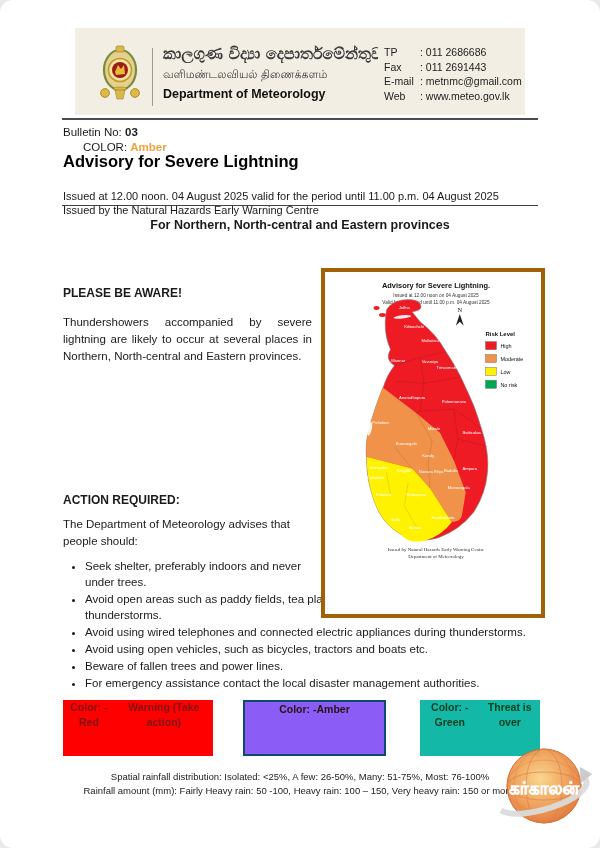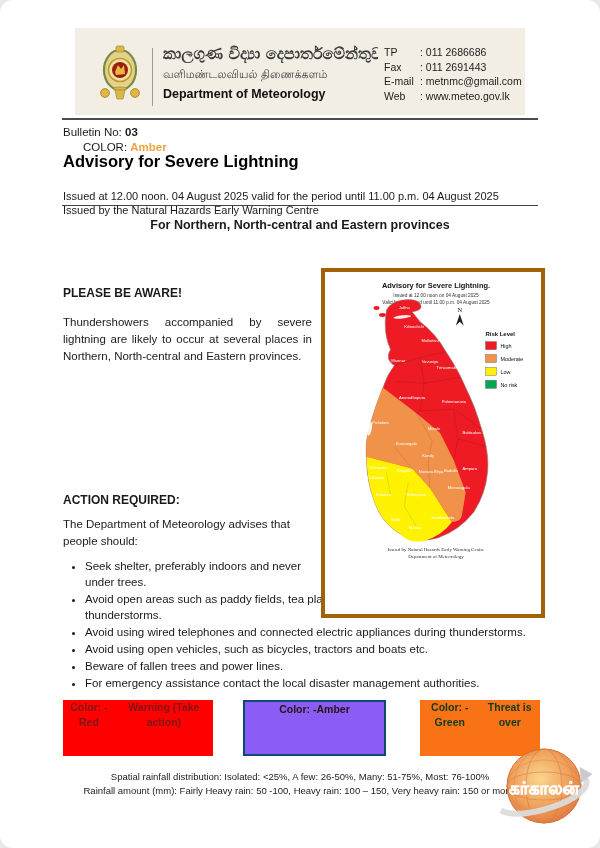--- a/index.html
+++ b/index.html
@@ -46,21 +46,21 @@
   .bullets ul { margin:0; padding-left:22px; }
   .bullets li { line-height:16px; margin-bottom:1px; }
   .bullets li:first-child { width:230px; }
 
   .map-box { left:321px; top:268px; width:224px; height:350px; border:4px solid #a16207; background:#fff; }
 
   .status-row .box { top:700px; height:56px; display:flex; flex-direction:row; justify-content:center;
     text-align:center; font-weight:bold; font-size:10.5px; line-height:15px; }
   .box-red   { left:63px;  width:150px; background:#FE0000; color:#7F1416; }
   .box-amber { left:243px; width:143px; background:#8b5cf6; color:#2A120F; border:2px solid #0c4a6e; }
-  .box-green { left:420px; width:120px; background:#f97316; color:#0C3C1E; }
+  .box-green { left:420px; width:120px; background:#14b8a6; color:#0C3C1E; }
 
   .footer { left:63px; top:770px; width:474px; text-align:center; font-size:9.5px; line-height:14px; color:#222; }
 
   .watermark { left:490px; top:736px; width:108px; height:110px; opacity:0.95; }
 
   .dl { font-size:4.2px; fill:#ffffff; text-anchor:middle; font-family:"Liberation Sans", sans-serif; }
   .map-title { font-size:7.5px; font-weight:bold; fill:#111; text-anchor:middle; }
   .map-sub { font-size:4.8px; fill:#333; text-anchor:middle; }
   .map-cap { font-size:5px; fill:#333; text-anchor:middle; font-family:"Liberation Serif", serif; }
   .legend-title { font-size:6px; font-weight:bold; fill:#111; }

